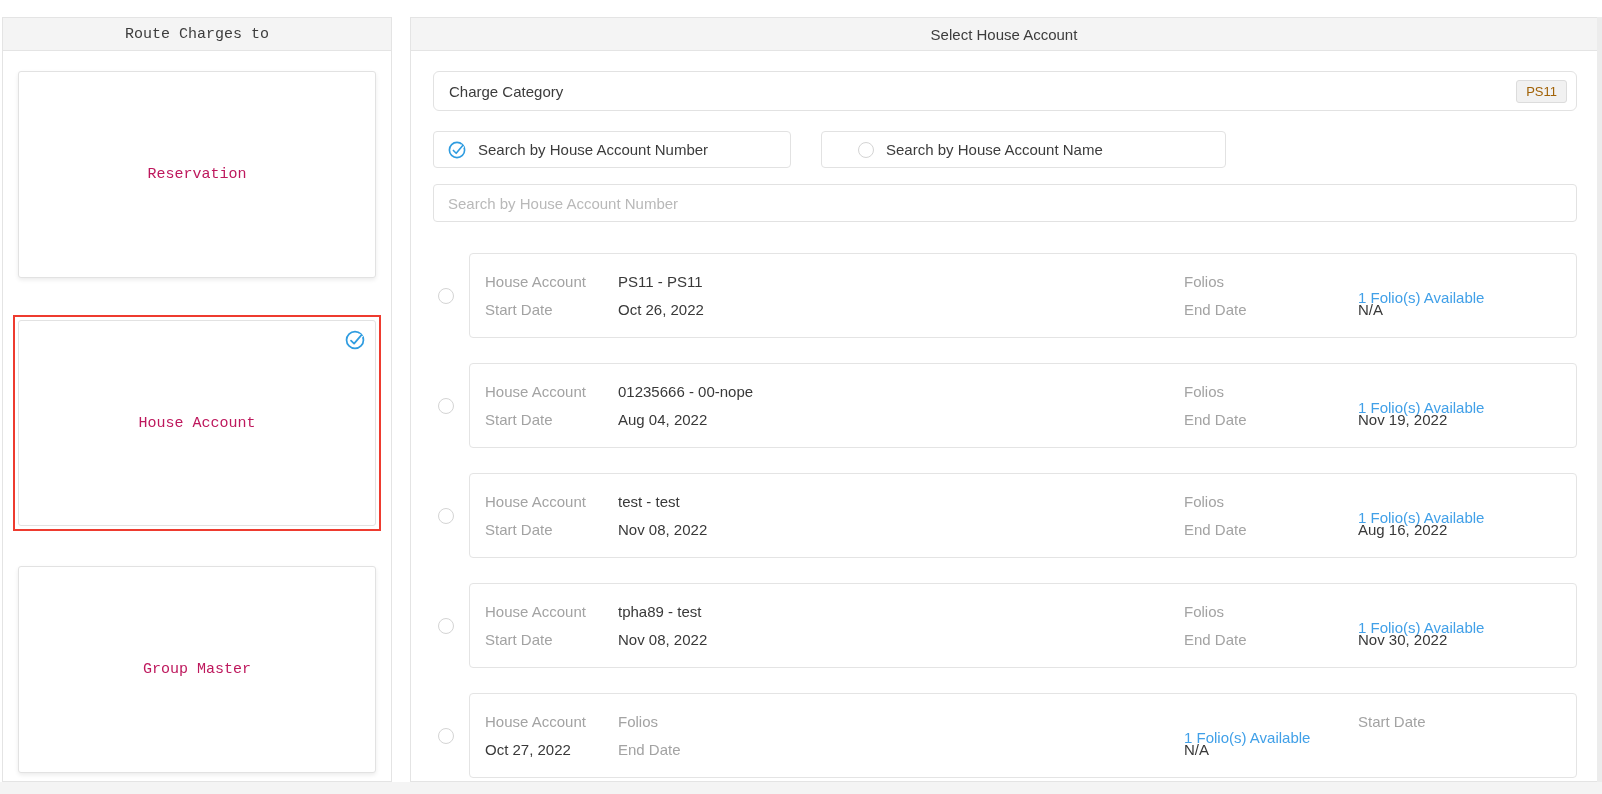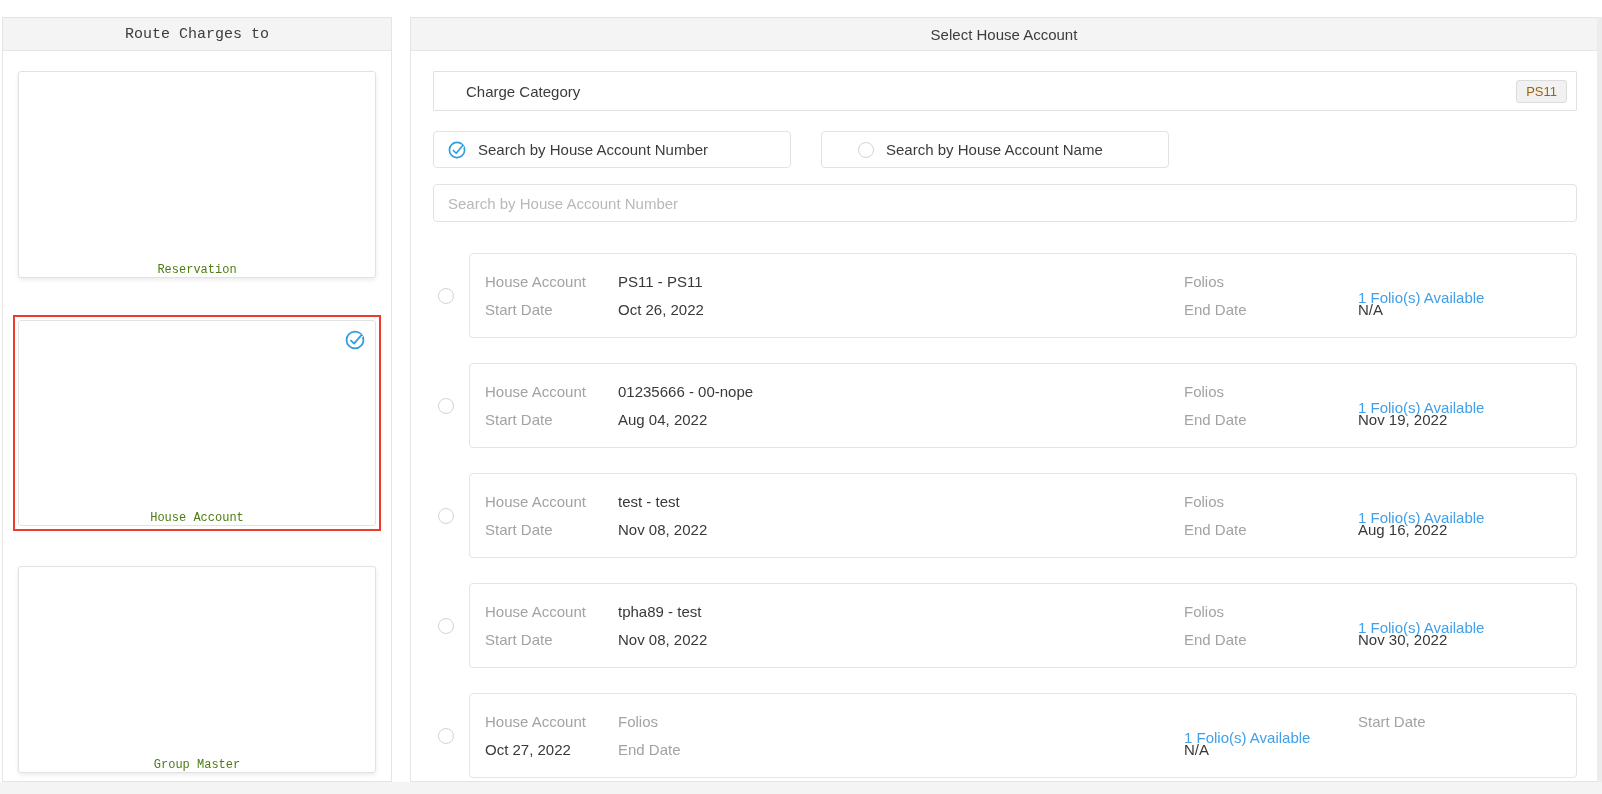--- a/index.html
+++ b/index.html
@@ -40,24 +40,24 @@
   
   .left-body { padding: 20px 15px; }
   .route-card {
     position: relative;
     height: 207px;
     background: #fff;
     border: 1px solid #e2e2e2;
     border-radius: 3px;
     box-shadow: 0 2px 4px rgba(0,0,0,0.08);
     display: flex;
-    align-items: flex-end;
+    align-items: center;
     justify-content: center;
-    font-size: 12px;
-    color: #4d7c0f;
+    font-size: 15px;
+    color: #be185d;
     cursor: pointer;
   }
   .selected-wrap {
     border: 2px solid var(--red);
     padding: 3px;
     margin: 37px -5px 35px;
     cursor: pointer;
   }
   .selected-wrap .route-card { height: 206px; box-shadow: none; }
   .card-check {
@@ -69,24 +69,24 @@
     color: var(--accent);
   }
   .check-svg { overflow: visible; display: block; }
 
   
   .right-body { padding: 20px 20px 0 22px; }
 
   .charge-field {
     height: 40px;
     border: 1px solid #e2e2e2;
-    border-radius: 1px;
+    border-radius: 6px;
     display: flex;
     align-items: center;
-    padding: 0 9px 0 32px;
+    padding: 0 9px 0 15px;
     font-size: 15px;
     color: #3c3c3c;
     cursor: pointer;
   }
   .chip {
     margin-left: auto;
     background: #f1f1f1;
     border: 1px solid #dcdcdc;
     border-radius: 3px;
     font-size: 13px;
@@ -101,21 +101,21 @@
     border-radius: 4px;
     display: flex;
     align-items: center;
     padding: 0 14px;
     gap: 12px;
     font-size: 15px;
     color: #3c3c3c;
     cursor: pointer;
   }
   .mode-number { width: 358px; }
-  .mode-name   { width: 348px; padding-left: 36px; }
+  .mode-name   { width: 405px; padding-left: 36px; }
   .mode-check { width: 18px; height: 18px; color: var(--accent); flex: none; }
 
   .radio-circle {
     width: 16px;
     height: 16px;
     border-radius: 50%;
     border: 1px solid #d4d4d4;
     background: #fff;
     flex: none;
   }

